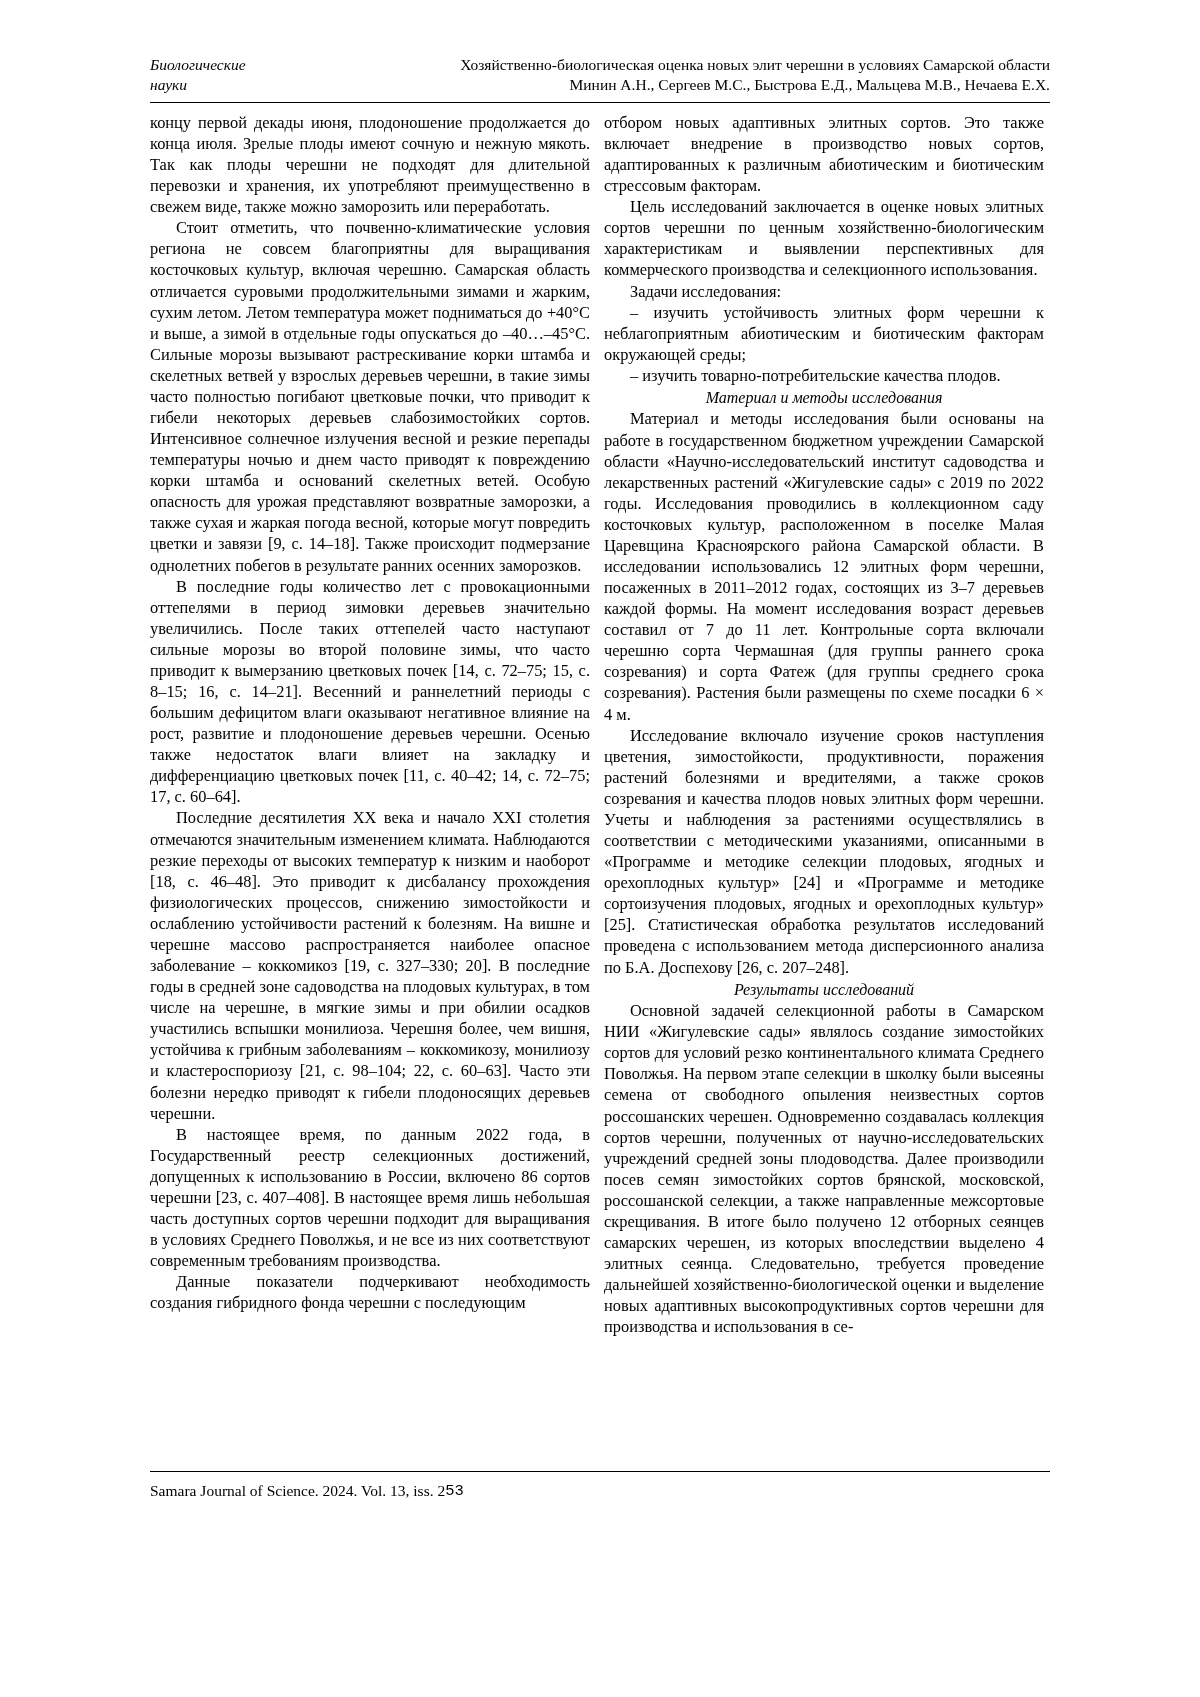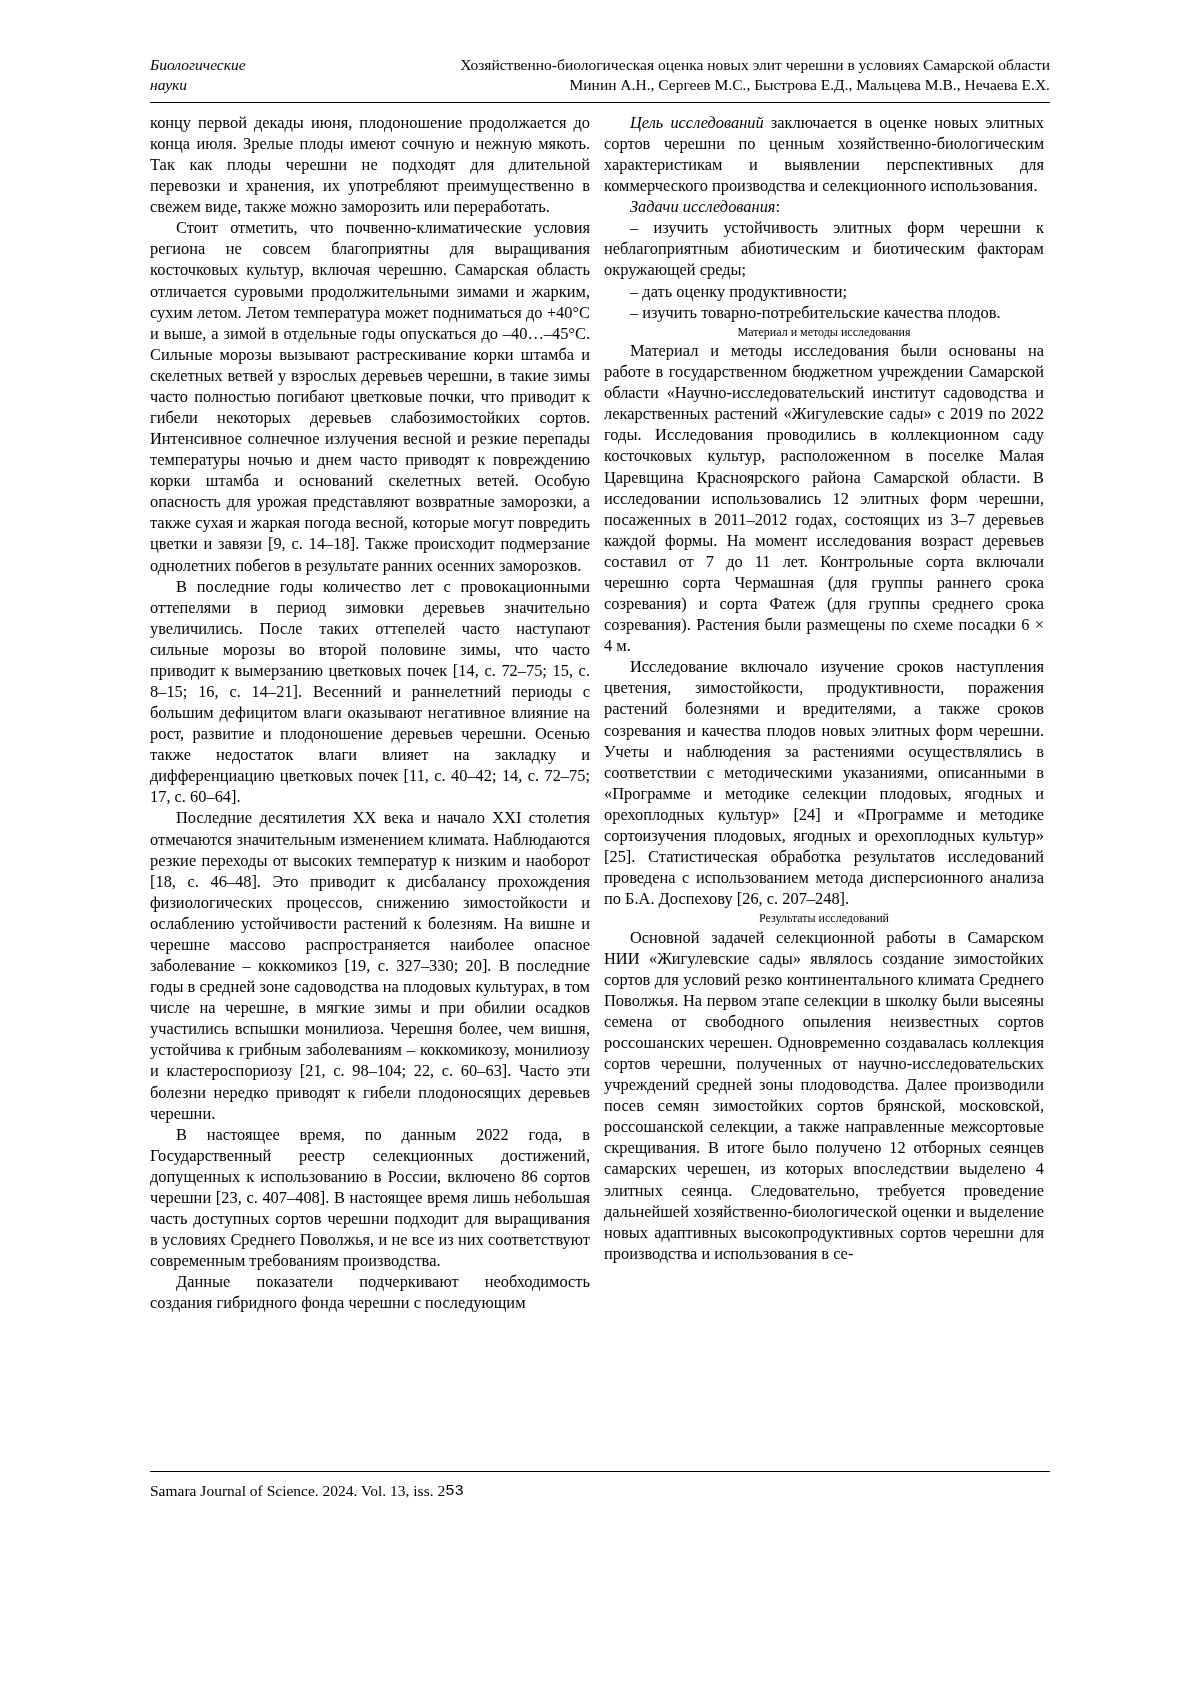--- a/index.html
+++ b/index.html
@@ -62,25 +62,26 @@
     font-size: 16.4px;
     line-height: 1.285;
     text-align: justify;
     text-justify: inter-word;
     hyphens: manual;
   }
   p.indent { text-indent: 26px; }
   p.noindent { text-indent: 0; }
   .section-head {
     margin: 2px 0 0 0;
+    font-style: italic;
     text-align: center;
-    font-size: 12px;
+    font-size: 16px;
     line-height: 1.285;
   }
-  .it { font-style: italic; }
+  .it { }
   
   .rule-bottom {
     border-bottom: 1.1px solid #000;
     position: absolute;
     left: 150px;
     right: 150px;
     bottom: 66px;
   }
   .footer {
     position: absolute;
@@ -116,27 +117,27 @@
     <div class="col">
       <p class="noindent">концу первой декады июня, плодоношение продолжается до конца июля. Зрелые плоды имеют сочную и нежную мякоть. Так как плоды черешни не подходят для длительной перевозки и хранения, их употребляют преимущественно в свежем виде, также можно заморозить или переработать.</p>
       <p class="indent">Стоит отметить, что почвенно-климатические условия региона не совсем благоприятны для выращивания косточковых культур, включая черешню. Самарская область отличается суровыми продолжительными зимами и жарким, сухим летом. Летом температура может подниматься до +40°С и выше, а зимой в отдельные годы опускаться до –40…–45°С. Сильные морозы вызывают растрескивание корки штамба и скелетных ветвей у взрослых деревьев черешни, в такие зимы часто полностью погибают цветковые почки, что приводит к гибели некоторых деревьев слабозимостойких сортов. Интенсивное солнечное излучения весной и резкие перепады температуры ночью и днем часто приводят к повреждению корки штамба и оснований скелетных ветей. Особую опасность для урожая представляют возвратные заморозки, а также сухая и жаркая погода весной, которые могут повредить цветки и завязи [9, с. 14–18]. Также происходит подмерзание однолетних побегов в результате ранних осенних заморозков.</p>
       <p class="indent">В последние годы количество лет с провокационными оттепелями в период зимовки деревьев значительно увеличились. После таких оттепелей часто наступают сильные морозы во второй половине зимы, что часто приводит к вымерзанию цветковых почек [14, с. 72–75; 15, с. 8–15; 16, с. 14–21]. Весенний и раннелетний периоды с большим дефицитом влаги оказывают негативное влияние на рост, развитие и плодоношение деревьев черешни. Осенью также недостаток влаги влияет на закладку и дифференциацию цветковых почек [11, с. 40–42; 14, с. 72–75; 17, с. 60–64].</p>
       <p class="indent">Последние десятилетия XX века и начало XXI столетия отмечаются значительным изменением климата. Наблюдаются резкие переходы от высоких температур к низким и наоборот [18, с. 46–48]. Это приводит к дисбалансу прохождения физиологических процессов, снижению зимостойкости и ослаблению устойчивости растений к болезням. На вишне и черешне массово распространяется наиболее опасное заболевание – коккомикоз [19, с. 327–330; 20]. В последние годы в средней зоне садоводства на плодовых культурах, в том числе на черешне, в мягкие зимы и при обилии осадков участились вспышки монилиоза. Черешня более, чем вишня, устойчива к грибным заболеваниям – коккомикозу, монилиозу и кластероспориозу [21, с. 98–104; 22, с. 60–63]. Часто эти болезни нередко приводят к гибели плодоносящих деревьев черешни.</p>
       <p class="indent">В настоящее время, по данным 2022 года, в Государственный реестр селекционных достижений, допущенных к использованию в России, включено 86 сортов черешни [23, с. 407–408]. В настоящее время лишь небольшая часть доступных сортов черешни подходит для выращивания в условиях Среднего Поволжья, и не все из них соответствуют современным требованиям производства.</p>
       <p class="indent">Данные показатели подчеркивают необходимость создания гибридного фонда черешни с последующим</p>
     </div>
 
     <div class="col">
+      <p class="noindent">отбором новых адаптивных элитных сортов. Это также включает внедрение в производство новых сортов, адаптированных к различным абиотическим и биотическим стрессовым факторам.</p>
 
       <p class="indent"><span class="it">Цель исследований</span><span> заключается в оценке новых элитных сортов черешни по ценным хозяйственно-биологическим характеристикам и выявлении перспективных для коммерческого производства и селекционного использования.</span></p>
 
       <p class="indent"><span class="it">Задачи исследования</span><span>:</span></p>
 
       <p class="indent">– изучить устойчивость элитных форм черешни к неблагоприятным абиотическим и биотическим факторам окружающей среды;</p>
-      <p class="indent">– дать оценку продуктивности;</p>
       <p class="indent">– изучить товарно-потребительские качества плодов.</p>
 
       <div class="section-head">Материал и методы исследования</div>
       <p class="indent">Материал и методы исследования были основаны на работе в государственном бюджетном учреждении Самарской области «Научно-исследовательский институт садоводства и лекарственных растений «Жигулевские сады» с 2019 по 2022 годы. Исследования проводились в коллекционном саду косточковых культур, расположенном в поселке Малая Царевщина Красноярского района Самарской области. В исследовании использовались 12 элитных форм черешни, посаженных в 2011–2012 годах, состоящих из 3–7 деревьев каждой формы. На момент исследования возраст деревьев составил от 7 до 11 лет. Контрольные сорта включали черешню сорта Чермашная (для группы раннего срока созревания) и сорта Фатеж (для группы среднего срока созревания). Растения были размещены по схеме посадки 6 × 4 м.</p>
       <p class="indent">Исследование включало изучение сроков наступления цветения, зимостойкости, продуктивности, поражения растений болезнями и вредителями, а также сроков созревания и качества плодов новых элитных форм черешни. Учеты и наблюдения за растениями осуществлялись в соответствии с методическими указаниями, описанными в «Программе и методике селекции плодовых, ягодных и орехоплодных культур» [24] и «Программе и методике сортоизучения плодовых, ягодных и орехоплодных культур» [25]. Статистическая обработка результатов исследований проведена с использованием метода дисперсионного анализа по Б.А. Доспехову [26, с. 207–248].</p>
 
       <div class="section-head">Результаты исследований</div>
       <p class="indent">Основной задачей селекционной работы в Самарском НИИ «Жигулевские сады» являлось создание зимостойких сортов для условий резко континентального климата Среднего Поволжья. На первом этапе селекции в школку были высеяны семена от свободного опыления неизвестных сортов россошанских черешен. Одновременно создавалась коллекция сортов черешни, полученных от научно-исследовательских учреждений средней зоны плодоводства. Далее производили посев семян зимостойких сортов брянской, московской, россошанской селекции, а также направленные межсортовые скрещивания. В итоге было получено 12 отборных сеянцев самарских черешен, из которых впоследствии выделено 4 элитных сеянца. Следовательно, требуется проведение дальнейшей хозяйственно-биологической оценки и выделение новых адаптивных высокопродуктивных сортов черешни для производства и использования в се-</p>
     </div>
 

